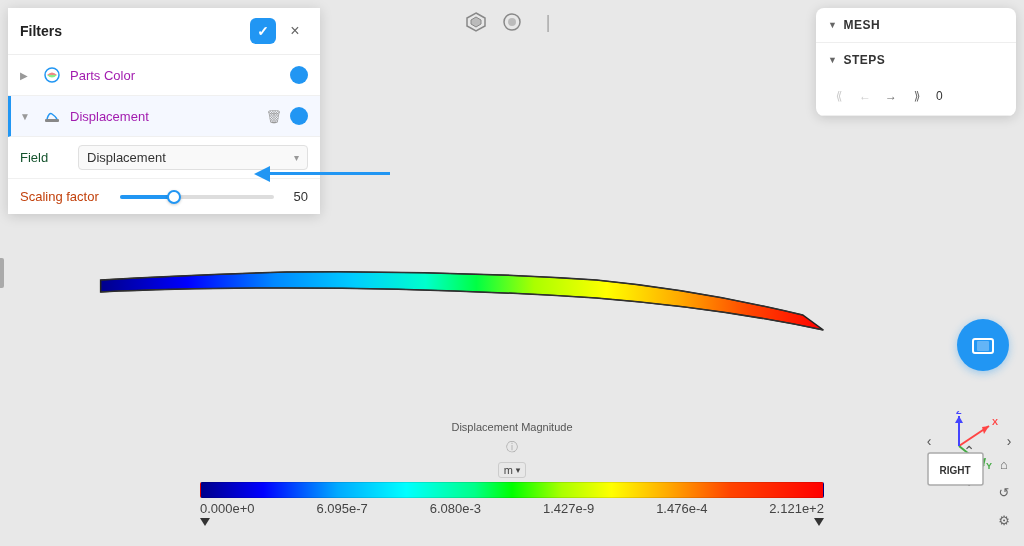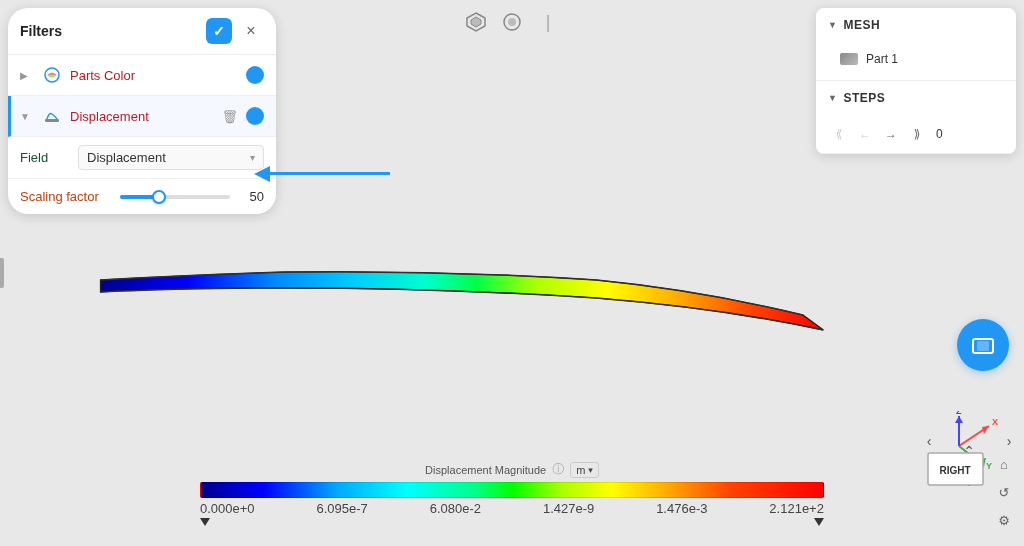--- a/index.html
+++ b/index.html
@@ -39,23 +39,23 @@
       cursor: pointer;
       color: #555;
       font-size: 16px;
     }
 
     
     .filters-panel {
       position: absolute;
       top: 8px;
       left: 8px;
-      width: 268px;
+      width: 312px;
       background: white;
-      border-radius: 20px;
+      border-radius: 0;
       box-shadow: 0 2px 12px rgba(0,0,0,0.15);
       overflow: hidden;
     }
     .filters-header {
       display: flex;
       align-items: center;
       justify-content: space-between;
       padding: 10px 12px;
       border-bottom: 1px solid #eee;
     }
@@ -115,21 +115,21 @@
       height: 20px;
       display: flex;
       align-items: center;
       justify-content: center;
       font-size: 14px;
     }
     .filter-label {
       flex: 1;
       font-size: 13px;
       font-weight: 500;
-      color: #b91c1c;
+      color: #a21caf;
     }
     .toggle-dot {
       width: 18px;
       height: 18px;
       background: #2196F3;
       border-radius: 50%;
       cursor: pointer;
     }
 
     
@@ -287,20 +287,21 @@
     }
     .colorbar-title {
       text-align: center;
       font-size: 11px;
       color: #555;
       margin-bottom: 4px;
       display: flex;
       align-items: center;
       justify-content: center;
       gap: 6px;
+      flex-direction: column;
     }
     .colorbar-unit-select {
       display: inline-flex;
       align-items: center;
       gap: 3px;
       font-size: 11px;
       color: #444;
       cursor: pointer;
       border: 1px solid #ccc;
       border-radius: 3px;
@@ -653,42 +654,36 @@
     <span style="cursor:pointer; color:#aaa; font-size:12px;">ⓘ</span>
     <div class="colorbar-unit-select">
       <span>m</span>
       <span style="font-size:9px;">▾</span>
     </div>
   </div>
   <div class="colorbar-gradient"></div>
   <div class="colorbar-ticks">
     <span>0.000e+0</span>
     <span>6.095e-7</span>
-    <span>6.080e-2</span>
+    <span>6.080e-3</span>
     <span>1.427e-9</span>
-    <span>1.476e-3</span>
+    <span>1.476e-4</span>
     <span>2.121e+2</span>
   </div>
   <div class="colorbar-triangles">
     <div class="triangle-min"></div>
     <div class="triangle-max"></div>
   </div>
 </div>
 
 <div class="right-panel">
   <div class="panel-section">
     <div class="panel-section-header">
       <span class="section-chevron">▼</span>
       <span>MESH</span>
-    </div>
-    <div class="panel-section-body">
-      <div class="mesh-item">
-        <div class="mesh-item-icon"></div>
-        <span class="mesh-item-label">Part 1</span>
-      </div>
     </div>
   </div>
   <div class="panel-section">
     <div class="panel-section-header">
       <span class="section-chevron">▼</span>
       <span>STEPS</span>
     </div>
     <div class="steps-controls">
       <div class="step-btn disabled">⟪</div>
       <div class="step-btn disabled">←</div>

